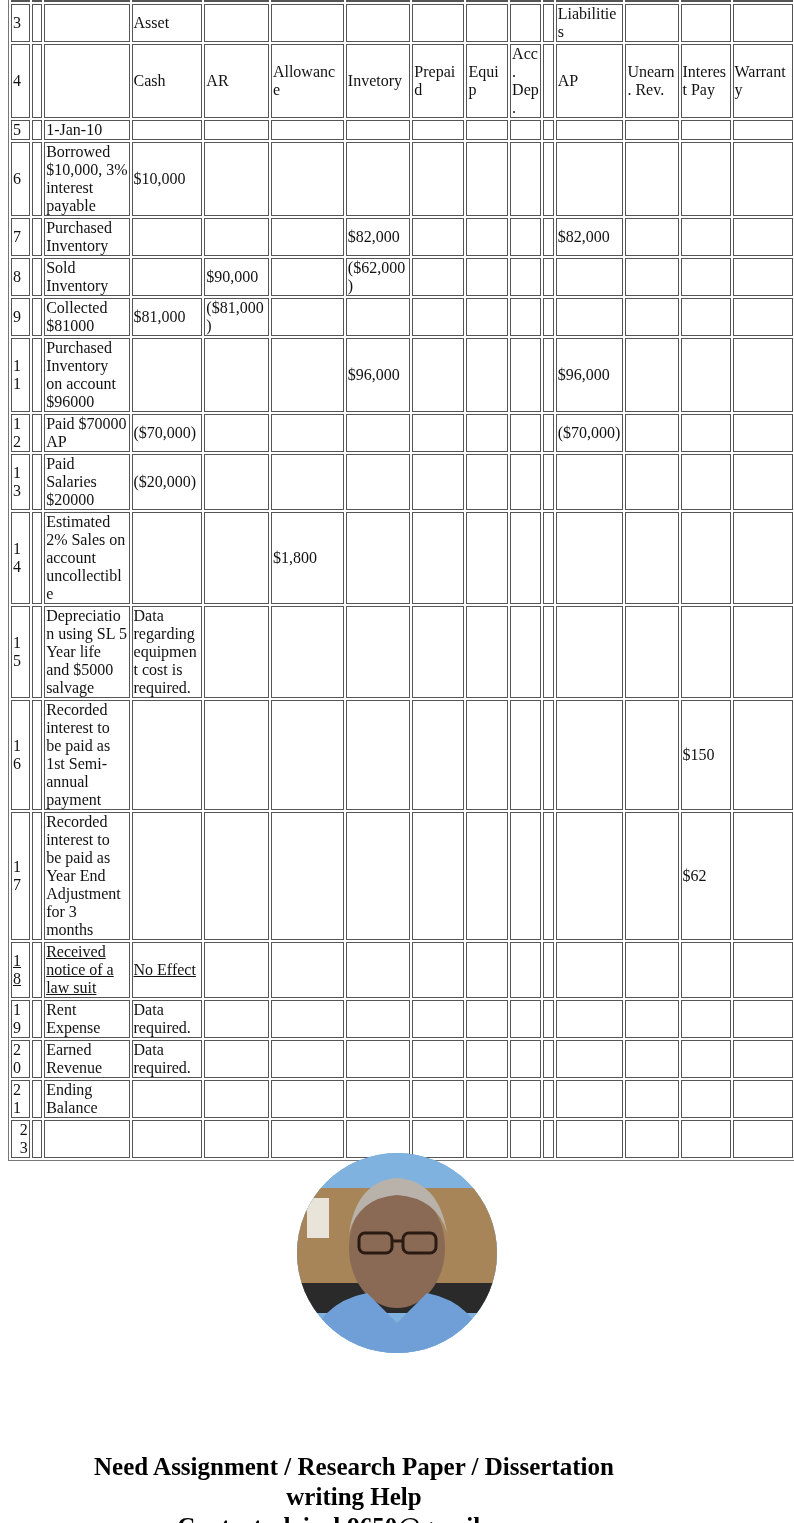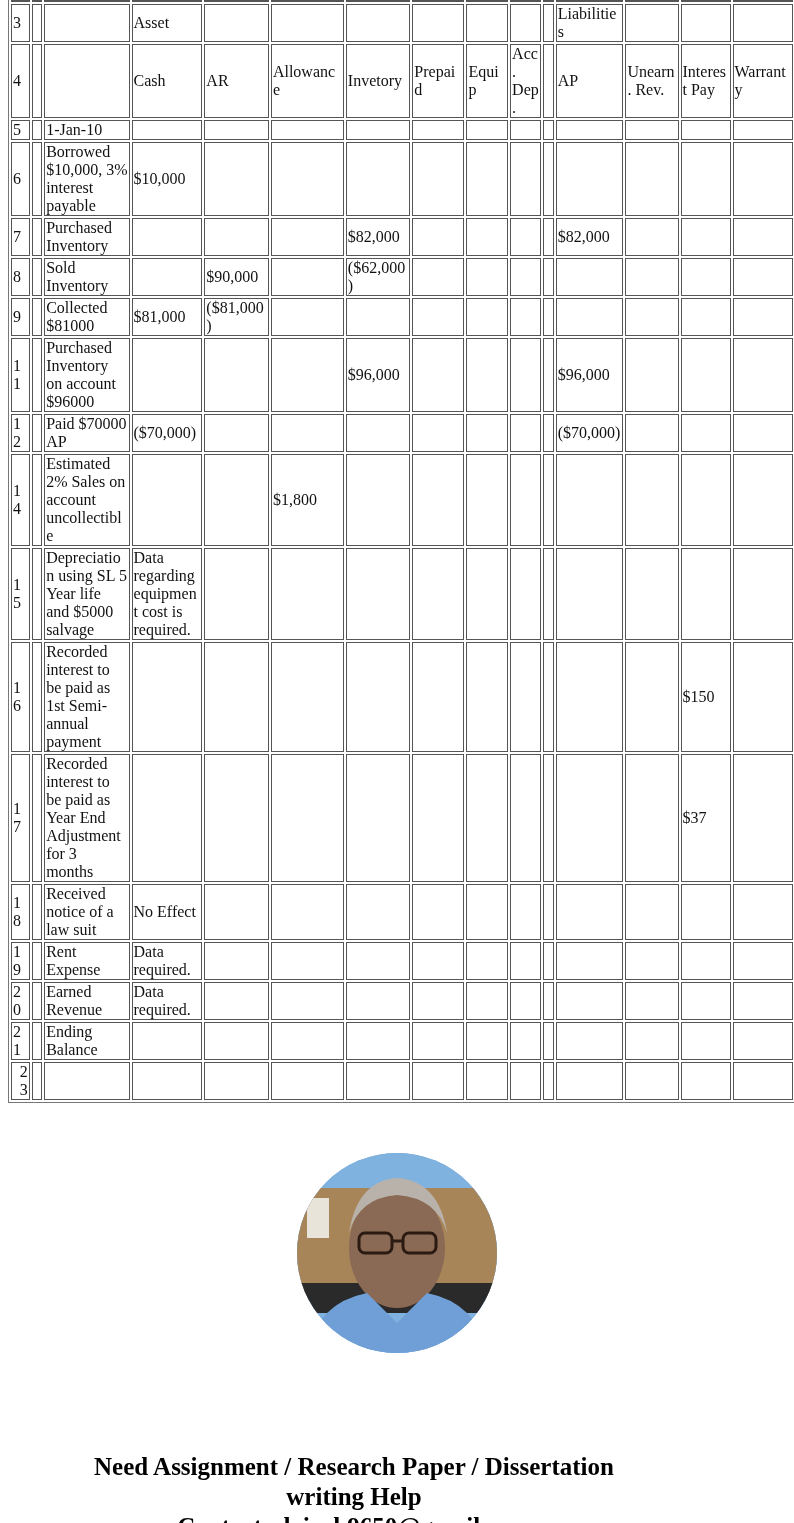--- a/index.html
+++ b/index.html
@@ -196,20 +196,37 @@
           <td></td>
           <td></td>
           <td></td>
           <td></td>
           <td></td>
           <td>($70,000)</td>
           <td></td>
           <td></td>
           <td></td>
         </tr>
+        <tr style="height: 54px;">
+          <td>13</td>
+          <td></td>
+          <td>Paid Salaries $20000</td>
+          <td>($20,000)</td>
+          <td></td>
+          <td></td>
+          <td></td>
+          <td></td>
+          <td></td>
+          <td></td>
+          <td></td>
+          <td></td>
+          <td></td>
+          <td></td>
+          <td></td>
+        </tr>
         <tr style="height: 72px;">
           <td>14</td>
           <td></td>
           <td>Estimated 2% Sales on account uncollectible</td>
           <td></td>
           <td></td>
           <td>$1,800</td>
           <td></td>
           <td></td>
           <td></td>
@@ -261,24 +278,24 @@
           <td></td>
           <td></td>
           <td></td>
           <td></td>
           <td></td>
           <td></td>
           <td></td>
           <td></td>
           <td></td>
           <td></td>
-          <td>$37</td>
-          <td></td>
-        </tr>
-        <tr style="height: 54px;">
+          <td>$62</td>
+          <td></td>
+        </tr>
+        <tr style="height: 54px; text-decoration: underline;">
           <td>18</td>
           <td></td>
           <td>Received notice of a law suit</td>
           <td>No Effect</td>
           <td></td>
           <td></td>
           <td></td>
           <td></td>
           <td></td>
           <td></td>

